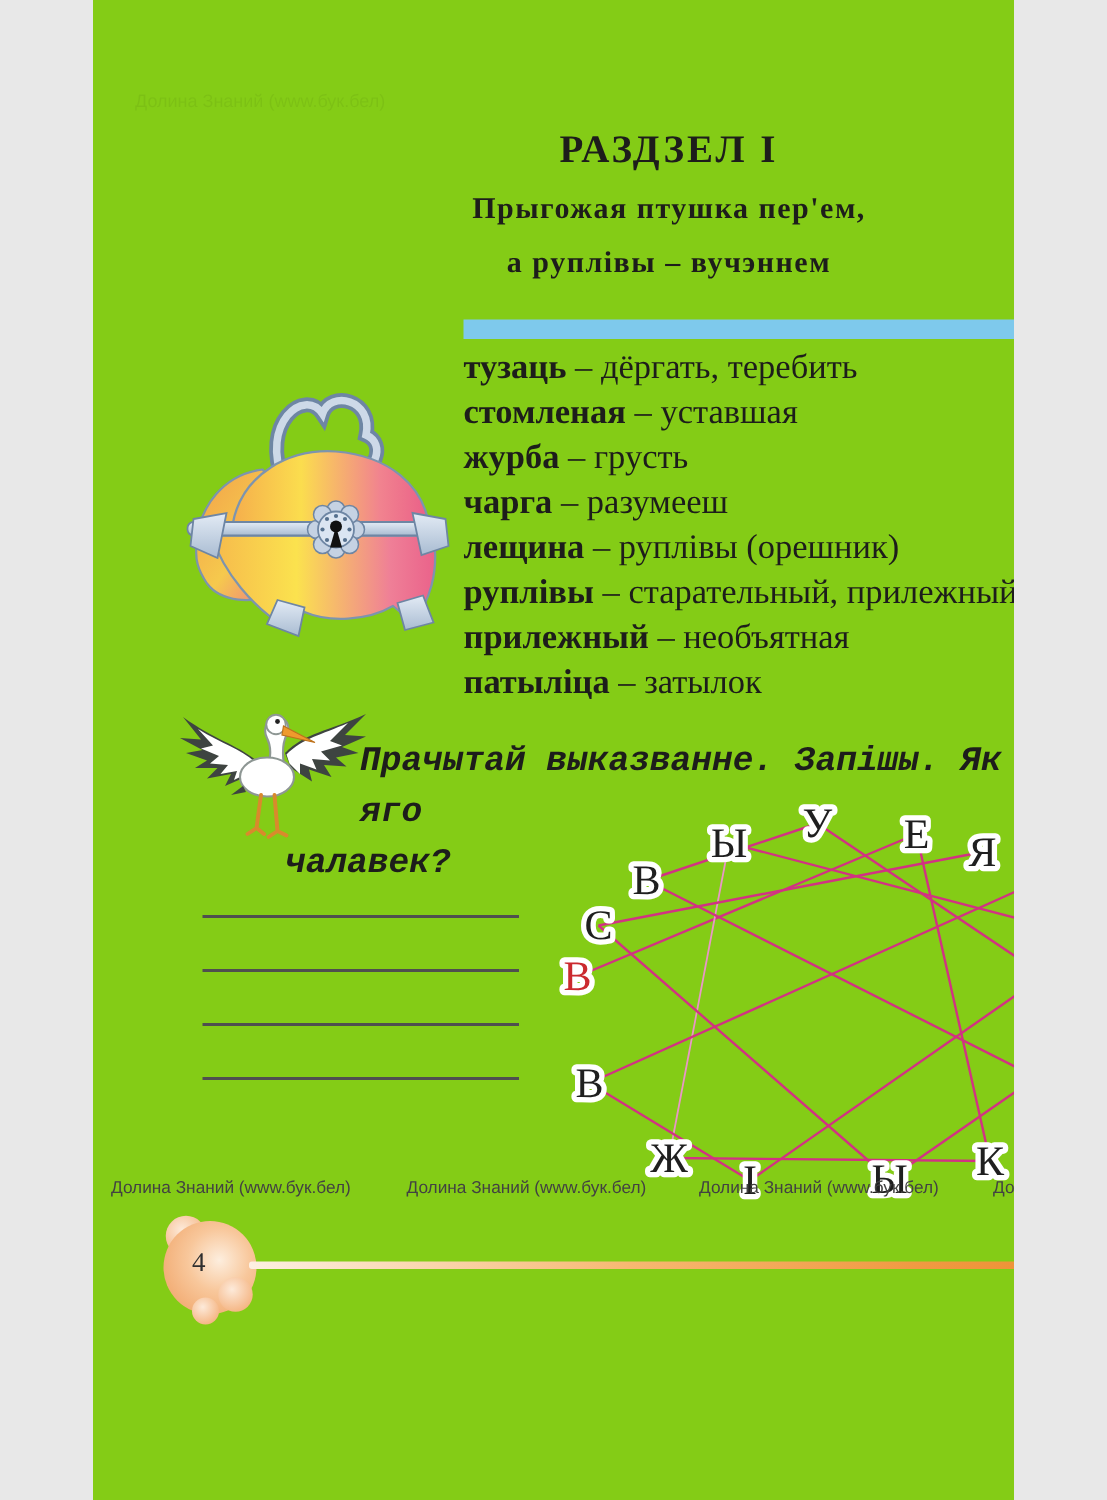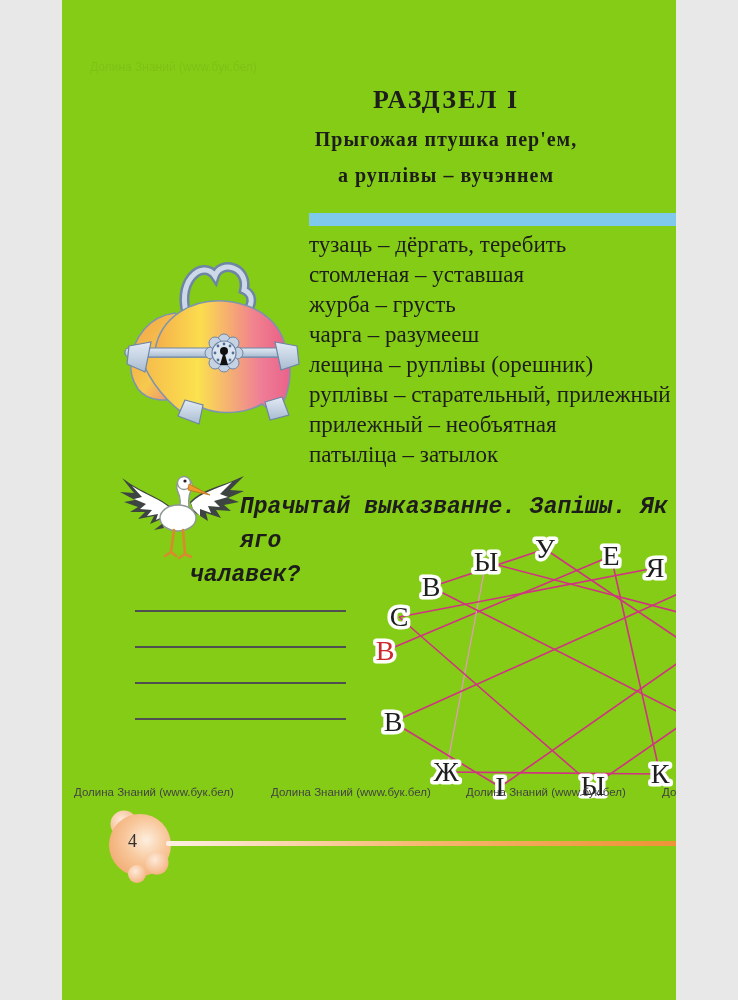--- a/index.html
+++ b/index.html
@@ -17,21 +17,21 @@
   .header{position:absolute;left:104px;top:84px;width:560px;text-align:center;font-weight:bold;}
   .section-title{font-size:26px;letter-spacing:2px;line-height:32px;}
   .proverb-line{font-size:20px;letter-spacing:1px;line-height:36px;}
   .proverb-line.first{margin-top:5px;}
   
   .vocab-box{position:absolute;left:247px;top:213px;width:450px;}
   .vocab-top-bar{height:13px;width:100%;}
   .vocab-right-bar{position:absolute;top:13px;right:0;width:11px;height:233px;}
   .vocab-list{padding-top:4px;}
   .vocab-entry{font-size:23px;line-height:30px;white-space:nowrap;}
-  .vocab-entry .vw{font-weight:normal;}
+  .vocab-entry .vw{font-weight:bold;}
   
   .chest{position:absolute;left:55px;top:252px;}
   
   .stork{position:absolute;left:56px;top:466px;}
   
   .task{
     position:absolute;left:128px;top:490px;width:556px;
     font-size:23px;line-height:34px;font-weight:bold;font-style:italic;font-family:Liberation Mono, monospace;
   }
   .task .l1{padding-left:50px;}

